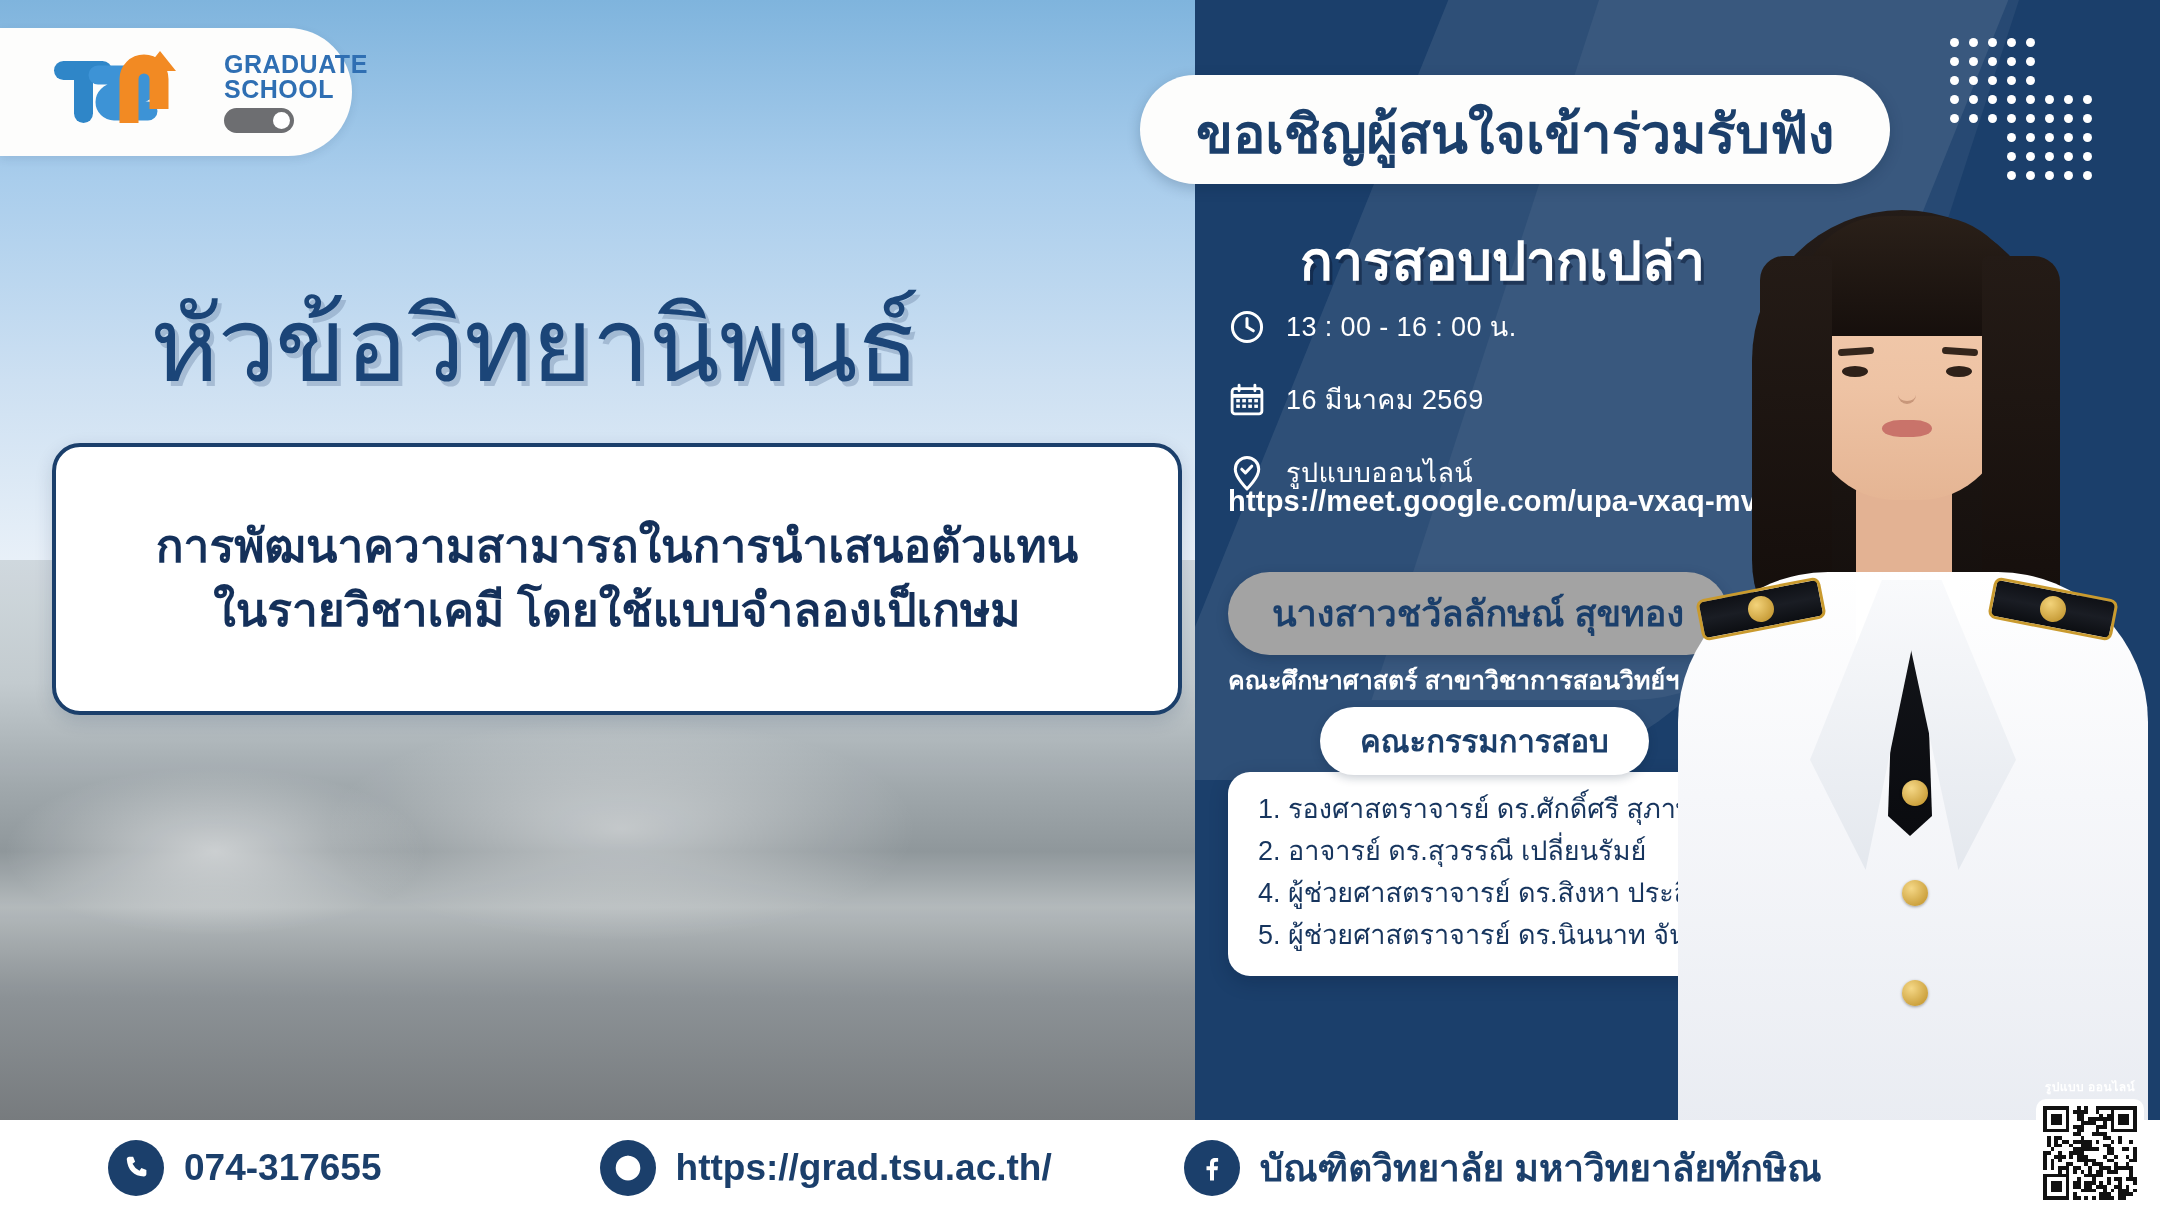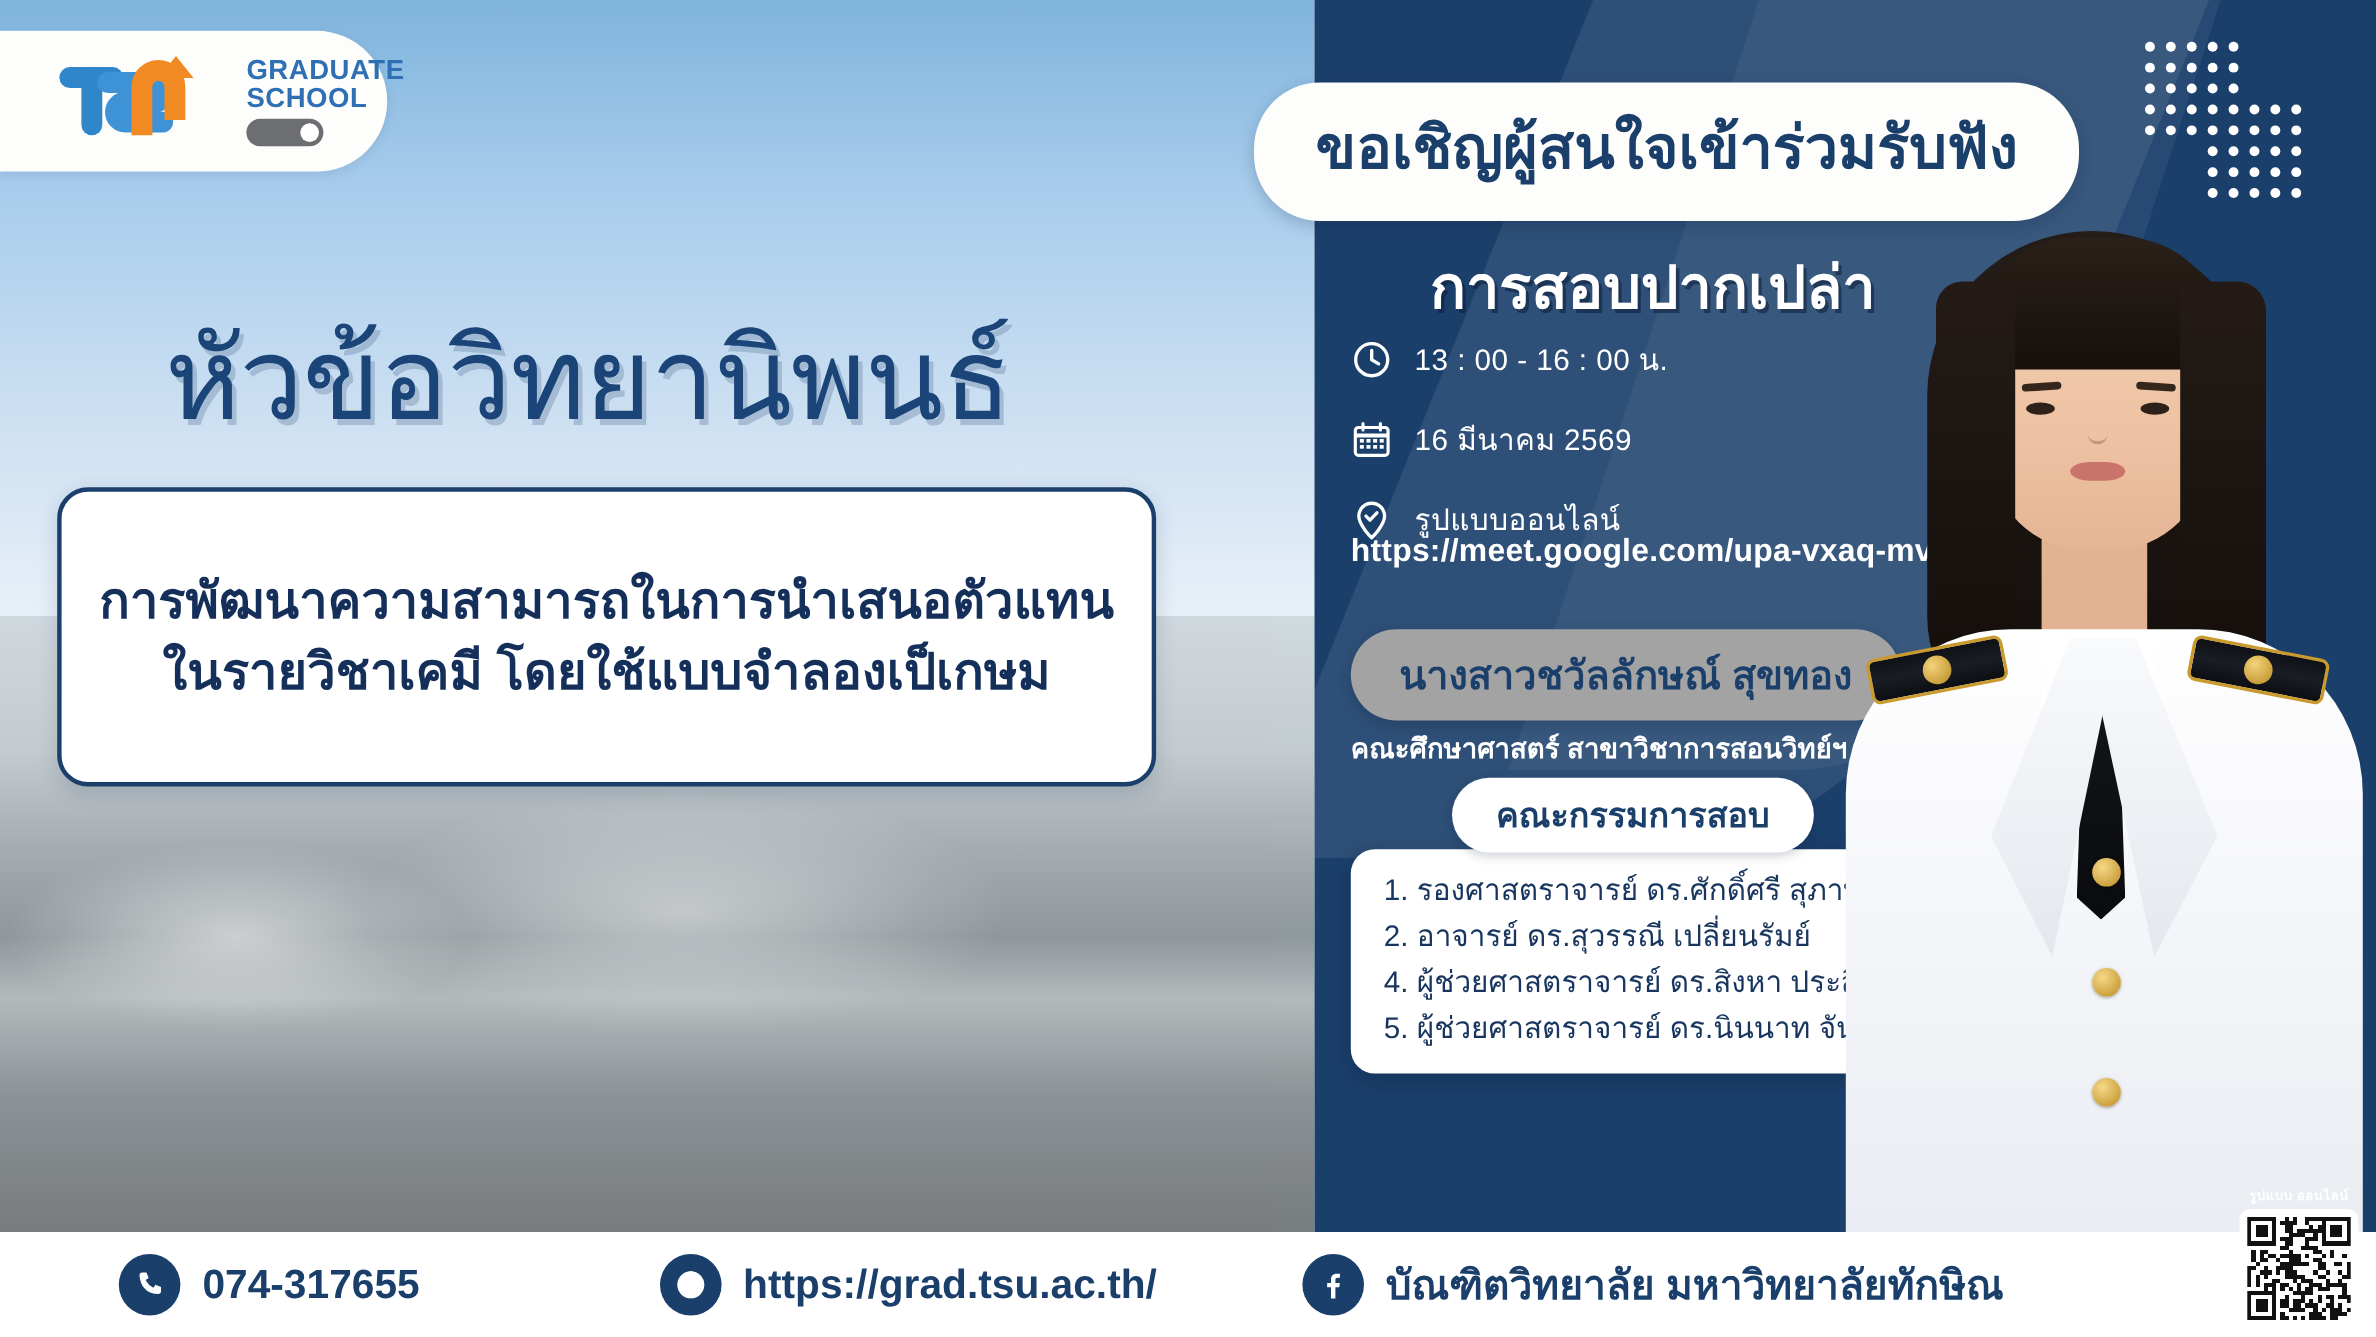--- a/index.html
+++ b/index.html
@@ -38,21 +38,21 @@
   .toggle-pill::after { content:""; position:absolute; right:4px; top:4px; width:17px; height:17px; border-radius:50%; background:#fff; }
 
   
   .thesis-heading {
     position:absolute; left:150px; top:262px; z-index:12;
     font-size:104px; font-weight:400; color:#1b4578; letter-spacing:-1px;
     text-shadow:4px 5px 0 rgba(120,145,175,.45);
     white-space:nowrap;
   }
   .thesis-box {
-    position:absolute; left:52px; top:443px; width:999px; min-height:272px; z-index:12;
+    position:absolute; left:52px; top:443px; width:1130px; min-height:272px; z-index:12;
     background:#ffffff; border:4px solid #1b3f6b; border-radius:28px;
     display:flex; flex-direction:column; align-items:center; justify-content:center;
     padding:22px 30px; gap:4px;
     box-shadow:0 6px 18px rgba(20,45,80,.16);
   }
   .thesis-box div {
     font-size:46px; font-weight:700; color:#14305a; line-height:1.30; white-space:nowrap;
   }
 
   
@@ -71,21 +71,21 @@
     transform:skewX(-18deg); border-radius:0 0 160px 0;
   }
   .dots-pattern {
     position:absolute; right:58px; top:38px; width:152px; height:155px; z-index:6;
   }
   .dot { position:absolute; width:9px; height:9px; border-radius:50%; background:#ffffff; }
 
   
   .invite-pill {
     position:absolute; left:1140px; top:75px; z-index:20;
-    background:#fdfdfc; border-radius:60px; padding:16px 56px 24px;
+    background:#fdfdfc; border-radius:60px; padding:16px 56px 7px;
     box-shadow:0 4px 14px rgba(10,30,60,.22);
   }
   .invite-pill span { font-size:54px; font-weight:800; color:#1b3f6b; white-space:nowrap; }
 
   .exam-type {
     position:absolute; left:1300px; top:218px; z-index:20;
     font-size:54px; font-weight:800; color:#ffffff;
     text-shadow:3px 4px 0 rgba(12,30,56,.55); white-space:nowrap;
   }
 

